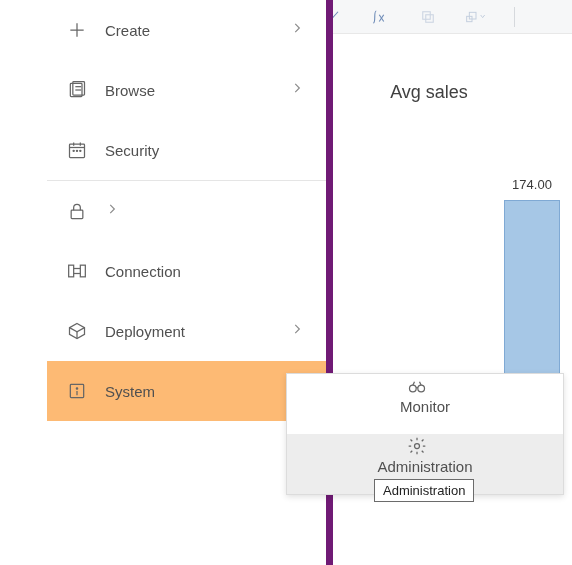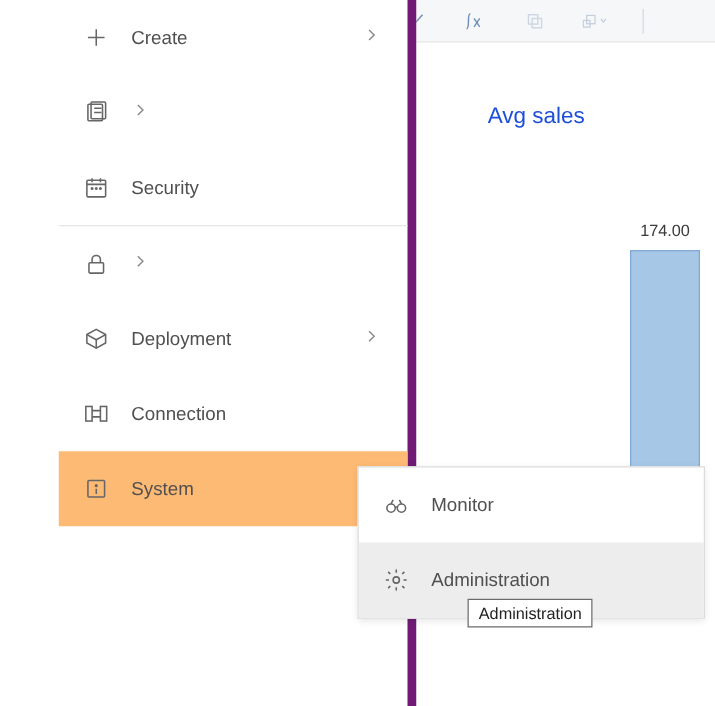--- a/index.html
+++ b/index.html
@@ -13,29 +13,29 @@
   .side-item .label { flex: 1; }
   .side-item .chev { width: 18px; height: 18px; color: #8a8a8a; }
   .sep { height: 1px; background: #e5e5e5; width: 100%; }
   .side-item.hover { background: #fdba74; }
 
   
   .main { position: absolute; left: 286px; top: 0; width: 286px; height: 565px; background: #fff; }
   .toolbar { position: absolute; left: 0; right: 0; top: 0; height: 34px; background: #f6f7f8; border-bottom: 1px solid #e8e8e8; display: flex; align-items: center; padding-left: 36px; gap: 28px; color: #8aa2c5; }
   .tb-icon { width: 20px; height: 20px; display: flex; align-items: center; justify-content: center; }
   .tb-divider { width: 1px; height: 20px; background: #d6d9dd; }
-  .title-row { position: absolute; left: 0; right: 0; top: 82px; text-align: center; color: #1d4ed8; font-size: 18px; }
+  .title-row { position: absolute; left: 0; right: 0; top: 82px; text-align: center; color: #404040; font-size: 18px; }
   .chart { position: absolute; left: 0; right: 0; top: 130px; bottom: 0; }
   .bar-wrap { position: absolute; right: 10px; bottom: 185px; width: 60px; }
   .bar-label { text-align: center; color: #3a3a3a; font-size: 13px; margin-bottom: 8px; margin-top: 36px; }
   .bar { width: 56px; height: 180px; background: #a6c7e6; border: 1px solid #7fa9d4; margin: 0 auto; }
 
   
   .flyout { position: absolute; left: 286px; top: 373px; width: 278px; background: #fff; border: 1px solid #dcdcdc; box-shadow: 0 2px 6px rgba(0,0,0,.12); }
-  .fly-item { display: flex; align-items: center; height: 60px; padding: 0 18px; cursor: pointer; color: #505050; font-size: 15px; }
+  .fly-item { display: flex; align-items: center; height: 60px; padding: 0 18px; cursor: pointer; color: #505050; font-size: 15px; flex-direction: column; }
   .fly-item .icon { width: 24px; height: 24px; display: flex; align-items: center; justify-content: center; color: #666; margin-right: 16px; flex-shrink: 0; }
   .fly-item.hover { background: #ededed; }
 
   
   .tooltip { position: absolute; left: 374px; top: 479px; background: #fff; border: 1px solid #6b6b6b; padding: 3px 8px; font-size: 13px; color: #222; z-index: 5; }
 
   svg { display: block; }
 </style>
 </head>
 <body>
@@ -101,20 +101,21 @@
 
     <div class="side-item">
       <span class="icon">
         <svg viewBox="0 0 24 24" width="20" height="20" fill="none" stroke="#666" stroke-width="1.5">
           <rect x="4" y="4" width="14" height="16" rx="1"></rect>
             <rect x="7" y="2" width="14" height="16" rx="1"></rect>
           <line x1="10" y1="8" x2="17" y2="8"></line>
             <line x1="10" y1="12" x2="17" y2="12"></line>
         </svg>
       </span>
+      <span class="label">Browse</span>
       <span class="chev">
         <svg viewBox="0 0 24 24" width="14" height="14" fill="none" stroke="#8a8a8a" stroke-width="2">
             <path d="M9 5l7 7-7 7"></path>
           </svg>
       </span>
     </div>
 
     <div class="side-item">
       <span class="icon">
         <svg viewBox="0 0 24 24" width="20" height="20" fill="none" stroke="#666" stroke-width="1.5">
@@ -142,43 +143,43 @@
       <span class="chev">
         <svg viewBox="0 0 24 24" width="14" height="14" fill="none" stroke="#8a8a8a" stroke-width="2">
             <path d="M9 5l7 7-7 7"></path>
           </svg>
       </span>
     </div>
 
     <div class="side-item">
       <span class="icon">
         <svg viewBox="0 0 24 24" width="20" height="20" fill="none" stroke="#666" stroke-width="1.5">
-          <path d="M12 3 L21 8 L21 16 L12 21 L3 16 L3 8 Z"></path>
-            <path d="M3 8 L12 13 L21 8"></path>
-            <path d="M12 13 L12 21"></path>
-        </svg>
-      </span>
-      <span class="label">Deployment</span>
-      <span class="chev">
-        <svg viewBox="0 0 24 24" width="14" height="14" fill="none" stroke="#8a8a8a" stroke-width="2">
-            <path d="M9 5l7 7-7 7"></path>
-          </svg>
-      </span>
-    </div>
-
-    <div class="side-item">
-      <span class="icon">
-        <svg viewBox="0 0 24 24" width="20" height="20" fill="none" stroke="#666" stroke-width="1.5">
           <rect x="2" y="5" width="6" height="14"></rect>
             <rect x="16" y="5" width="6" height="14"></rect>
           <line x1="8" y1="9" x2="16" y2="9"></line>
             <line x1="8" y1="15" x2="16" y2="15"></line>
         </svg>
       </span>
       <span class="label">Connection</span>
+    </div>
+
+    <div class="side-item">
+      <span class="icon">
+        <svg viewBox="0 0 24 24" width="20" height="20" fill="none" stroke="#666" stroke-width="1.5">
+          <path d="M12 3 L21 8 L21 16 L12 21 L3 16 L3 8 Z"></path>
+            <path d="M3 8 L12 13 L21 8"></path>
+            <path d="M12 13 L12 21"></path>
+        </svg>
+      </span>
+      <span class="label">Deployment</span>
+      <span class="chev">
+        <svg viewBox="0 0 24 24" width="14" height="14" fill="none" stroke="#8a8a8a" stroke-width="2">
+            <path d="M9 5l7 7-7 7"></path>
+          </svg>
+      </span>
     </div>
 
     <div class="side-item hover">
       <span class="icon">
         <svg viewBox="0 0 24 24" width="20" height="20" fill="none" stroke="#666" stroke-width="1.5">
           <rect x="4" y="4" width="16" height="16" rx="1"></rect>
             <circle cx="12" cy="9" r="0.8" fill="#666"></circle>
             <line x1="12" y1="12" x2="12" y2="17"></line>
         </svg>
       </span>

